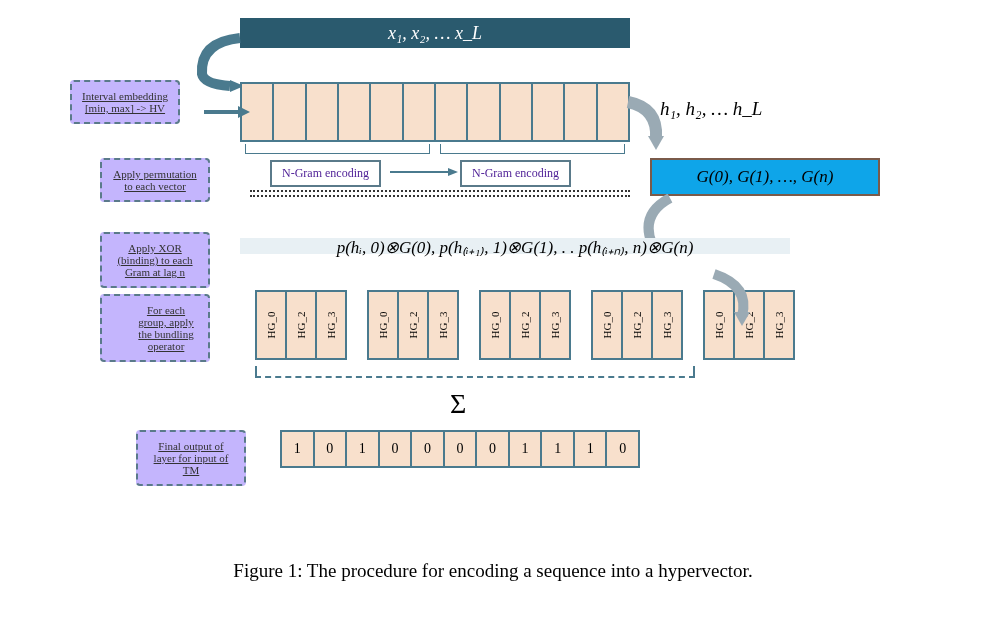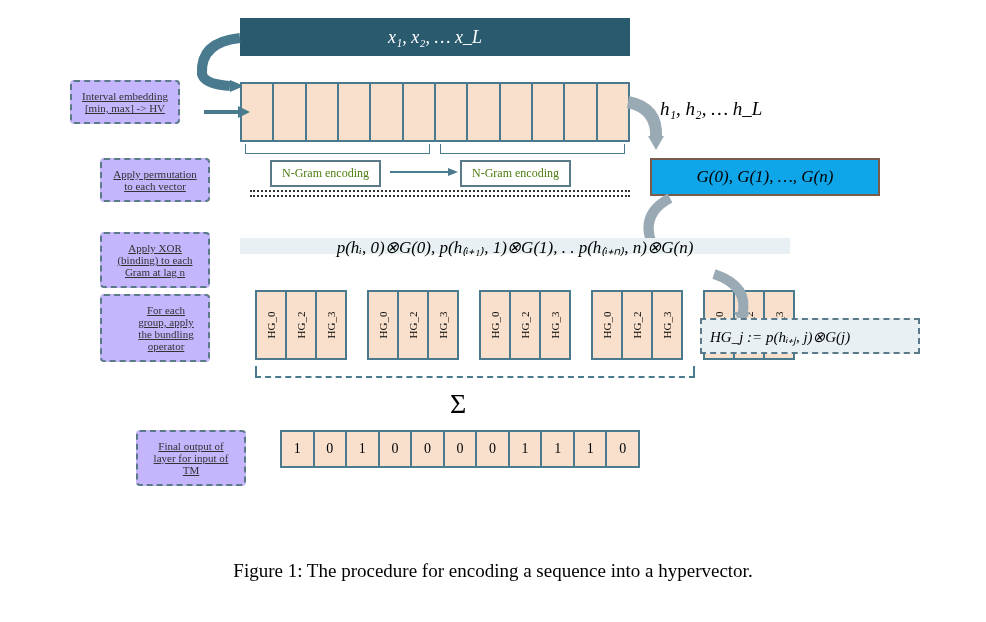--- a/index.html
+++ b/index.html
@@ -16,21 +16,21 @@
       left: 120px;
       top: 10px;
       width: 780px;
       height: 520px;
     }
     .top-bar {
       position: absolute;
       left: 120px;
       top: 8px;
       width: 390px;
-      height: 38px;
+      height: 30px;
       background: #2a5a6e;
       color: #fff;
       display: flex;
       align-items: center;
       justify-content: center;
       font-style: italic;
       font-size: 18px;
     }
     .hv-box {
       position: absolute;
@@ -58,21 +58,21 @@
       width: 110px;
       border-radius: 4px;
       text-decoration: underline;
     }
     .ngram-box {
       position: absolute;
       background: #ffffff;
       border: 2px solid #5a7a8a;
       padding: 4px 10px;
       font-size: 12px;
-      color: #4d7c0f;
+      color: #4c1d95;
       white-space: nowrap;
     }
     .h-label {
       position: absolute;
       left: 540px;
       top: 88px;
       font-style: italic;
       font-size: 19px;
     }
     .g-box {
@@ -323,23 +323,20 @@
           <span class="hg-text">HG_3</span>
         </div>
     </div>
   </div>
 
   <svg width="60" height="60" style="position:absolute;left:580px;top:258px;">
     <path d="M 14 6 Q 50 18 42 48" stroke="#9aaab4" stroke-width="10" fill="none"></path>
     <polygon points="34,44 42,58 50,44" fill="#9aaab4"></polygon>
   </svg>
 
-  <div class="hg-def">
-    <span>HG_j := p(hᵢ₊ⱼ, j)⊗G(j)</span>
-  </div>
 
   <div class="dashed-bracket" style="left:135px;top:356px;width:440px;height:12px;"></div>
 
   <div class="sigma">
     <span>Σ</span>
   </div>
 
   <div class="output-row">
     <div class="output-cell">
         <span>1</span>

